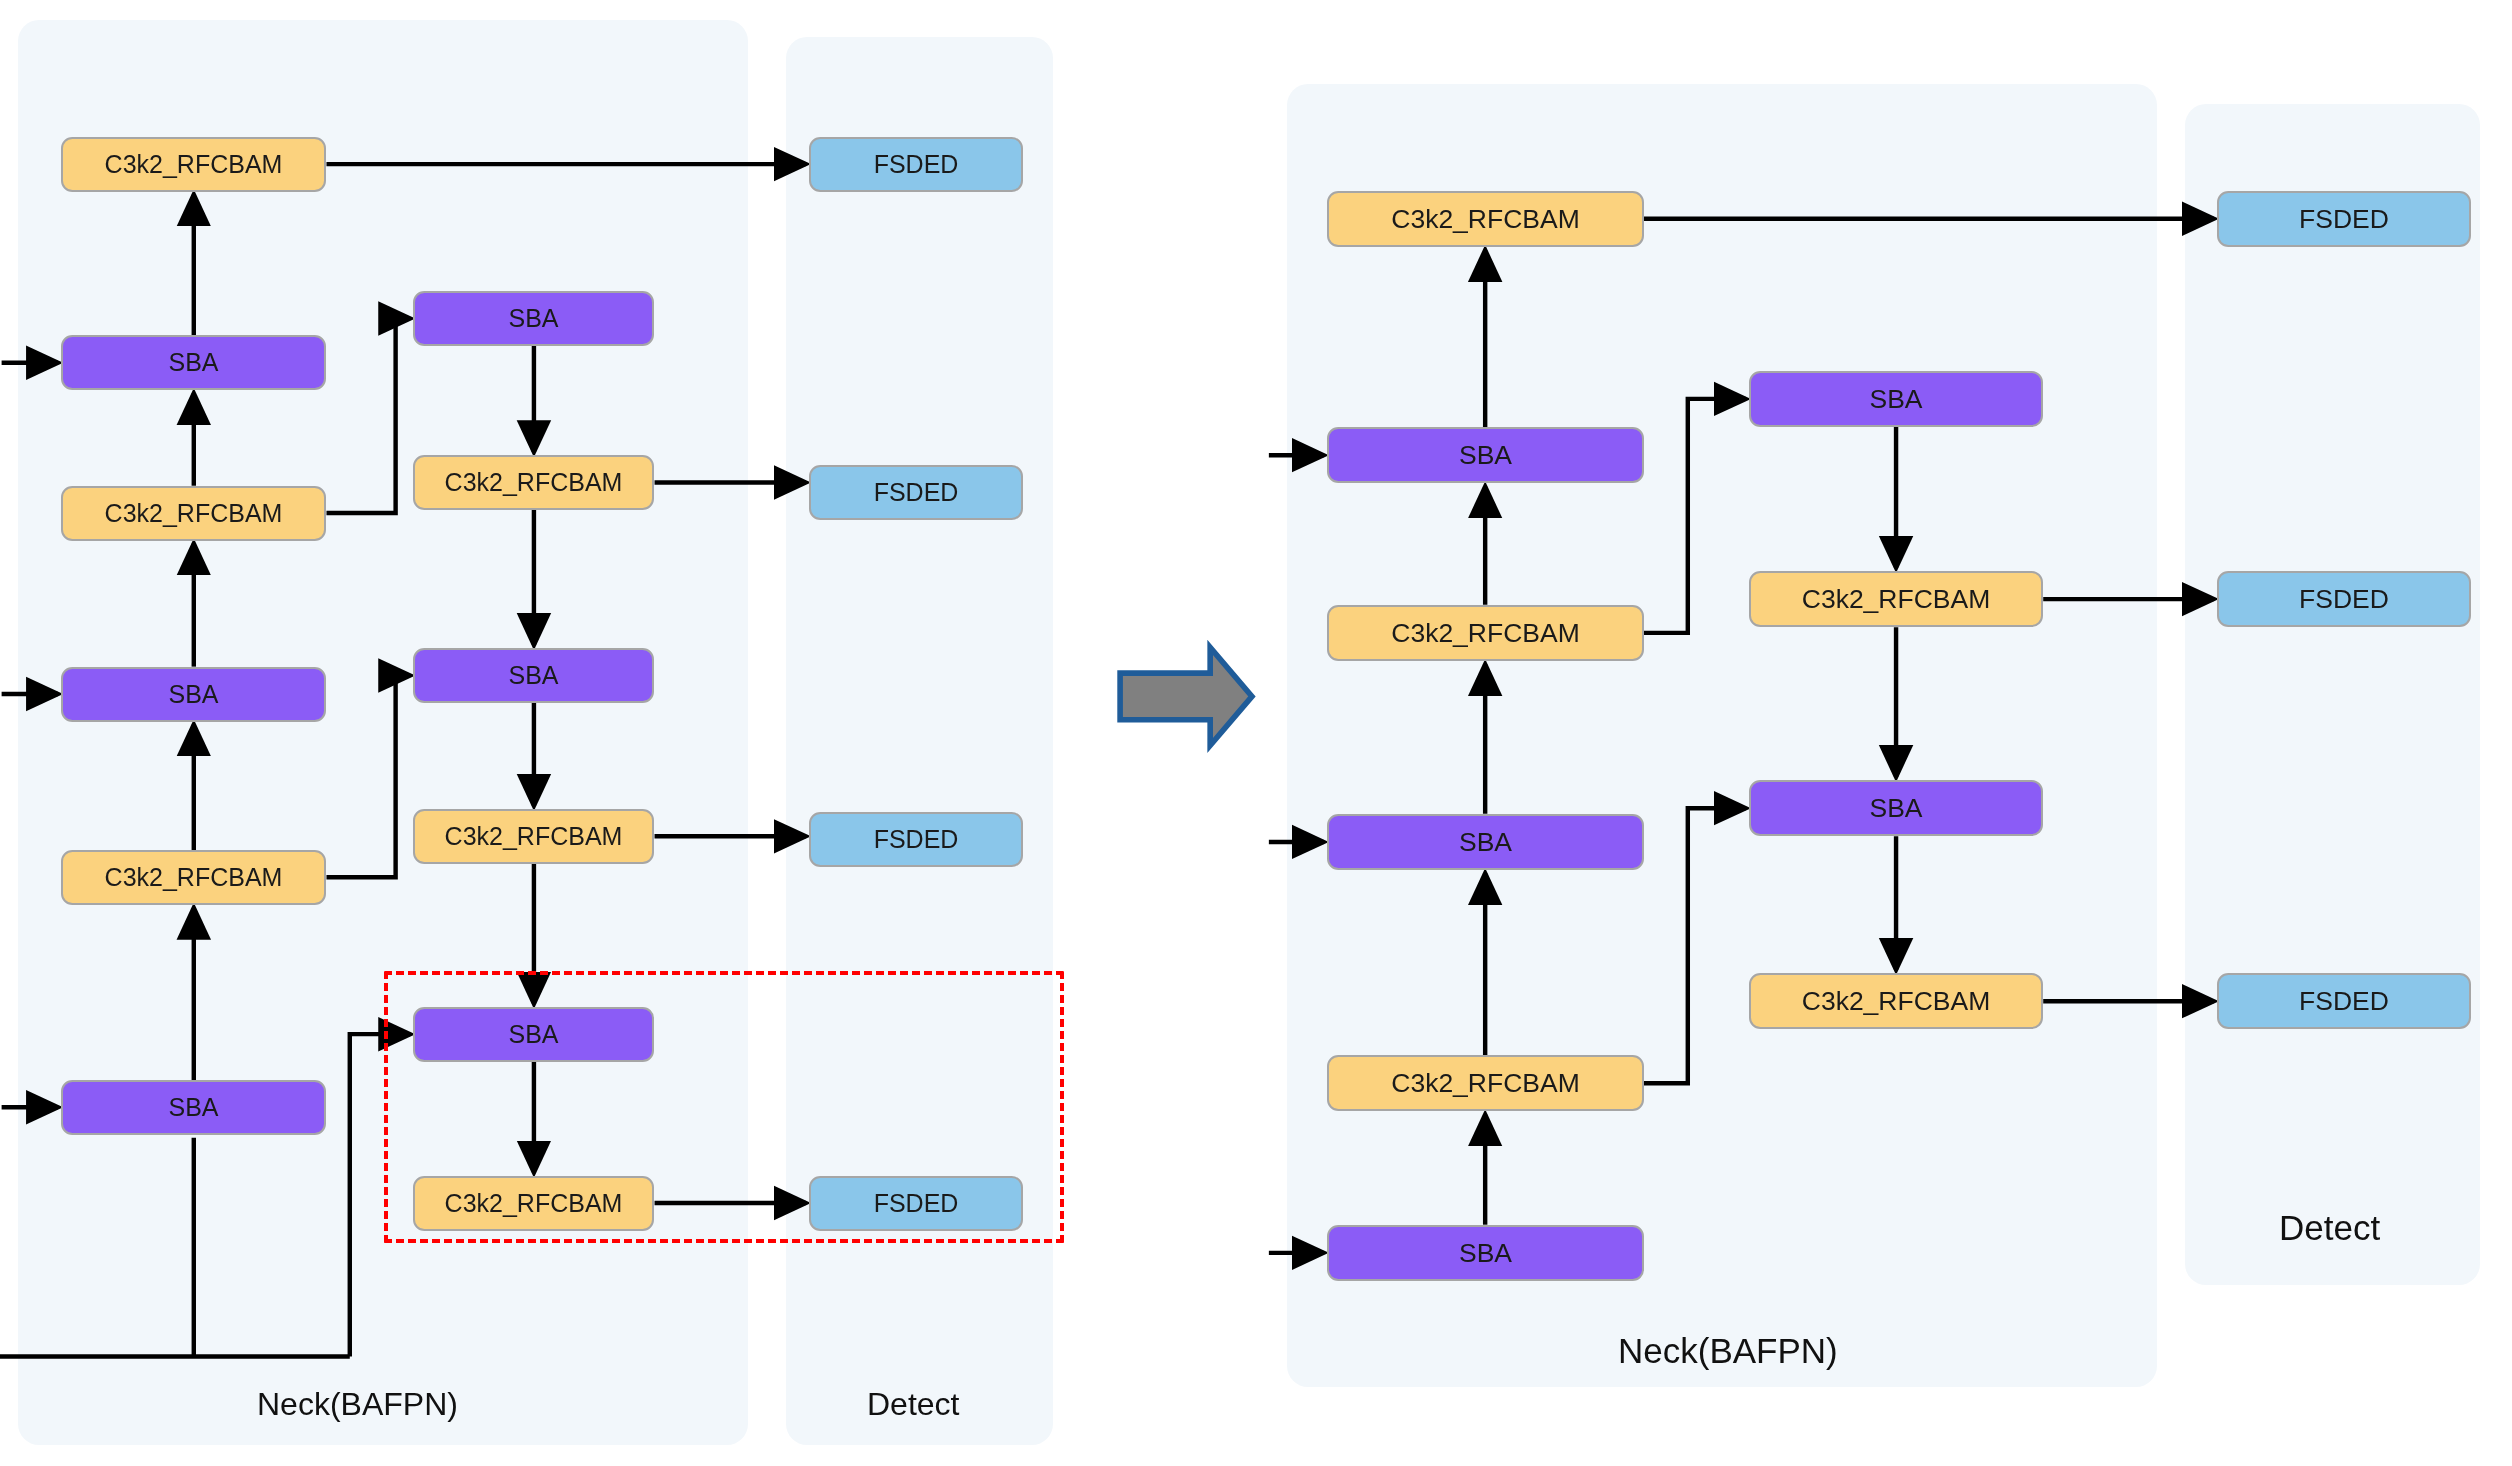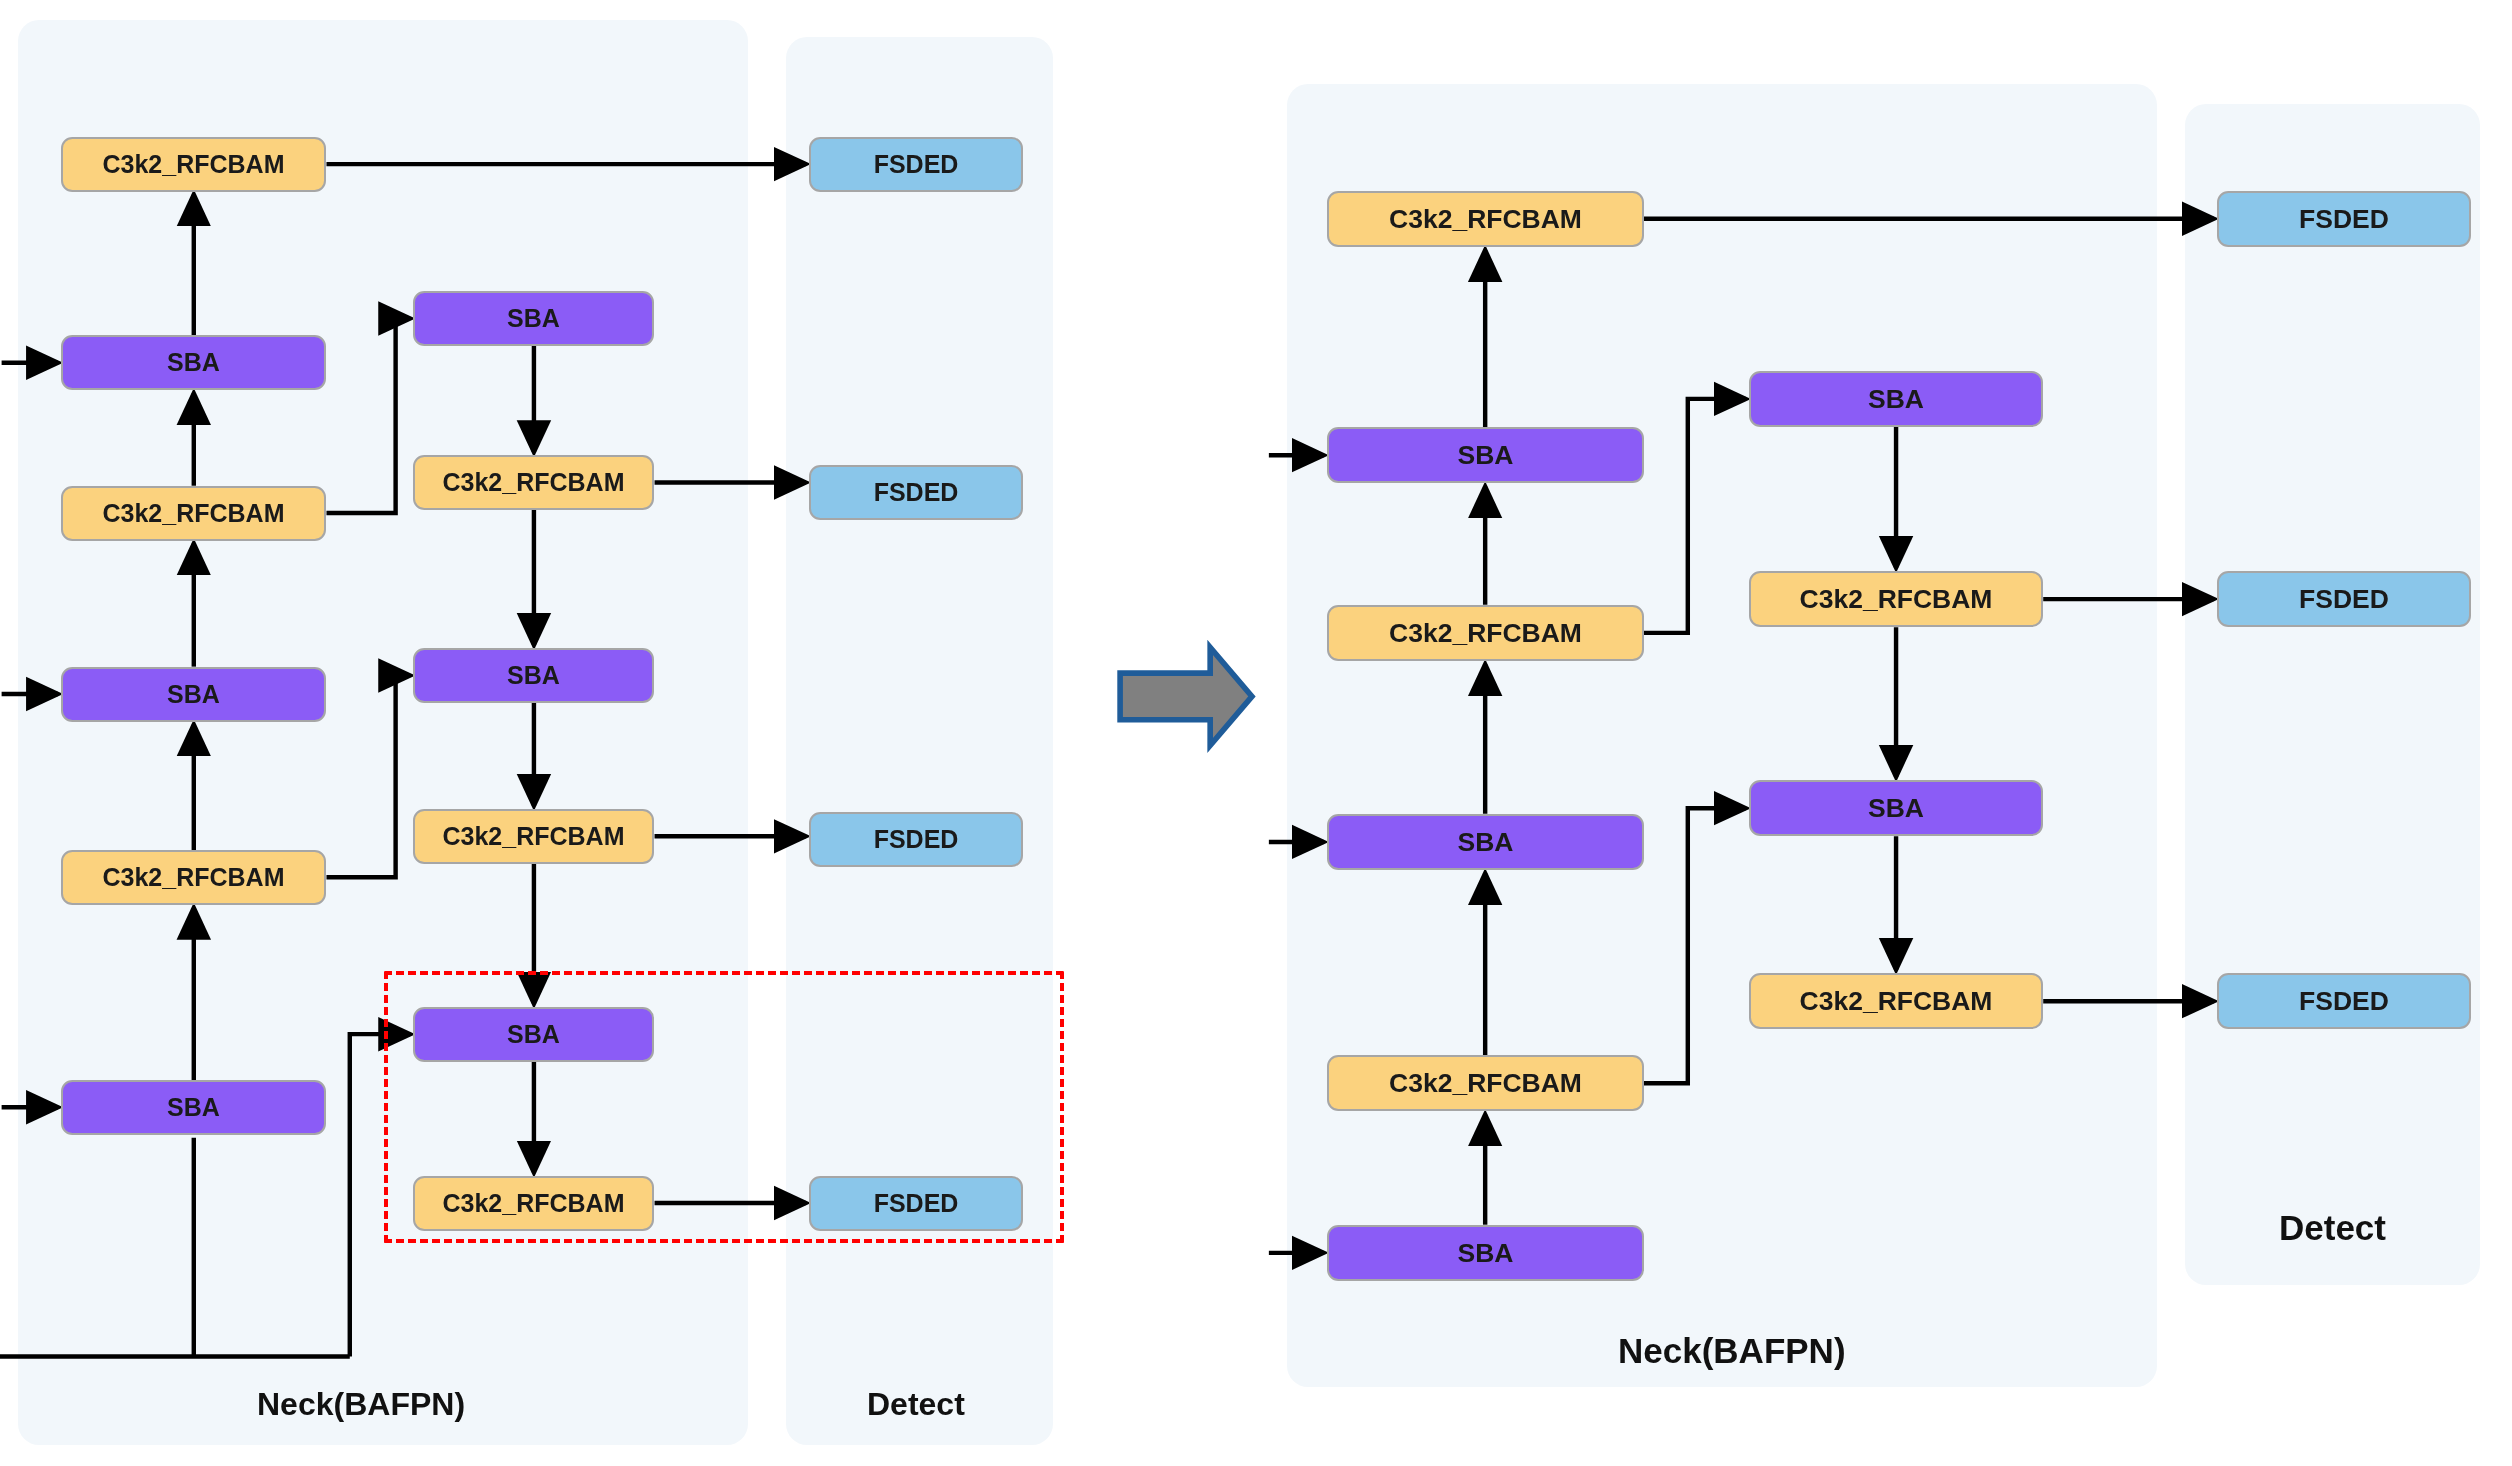--- a/index.html
+++ b/index.html
@@ -1,18 +1,18 @@
 <!DOCTYPE html>
 <html style="font-size:13px"><head>
 <meta charset="utf-8">
 <style>
   html,body{margin:0;padding:0;background:#ffffff;}
   body{width:2512px;height:1466px;position:relative;overflow:hidden;
        font-family:"Liberation Sans","DejaVu Sans",sans-serif;}
-  #stage{position:absolute;inset:0;width:2512px;height:1466px;font-weight:bold;}
+  #stage{position:absolute;inset:0;width:2512px;height:1466px;}
   svg#canvas{position:absolute;left:0;top:0;width:2512px;height:1466px;}
   .panel{position:absolute;background:#f2f7fb;border-radius:21px;}
   .node{position:absolute;border:2.4px solid #a6a6a6;border-radius:11.3px;
         display:flex;align-items:center;justify-content:center;
         color:#1a1a1a;box-sizing:border-box;white-space:nowrap;}
   .node.green{background:#8b5cf6;}
   .node.yellow{background:#fbd27e;}
   .node.blue{background:#8ac6ea;justify-content:center;}
   .node-label{pointer-events:none;}
   .caption{position:absolute;color:#111111;white-space:nowrap;}

